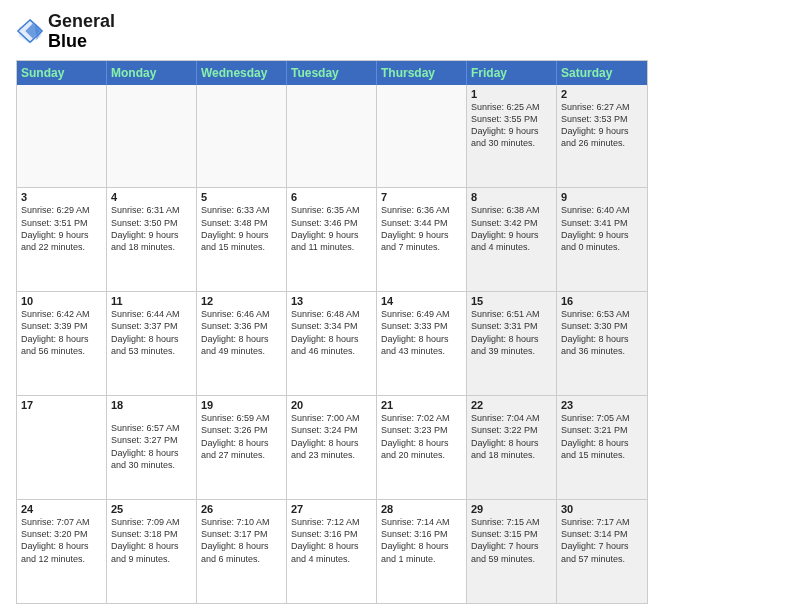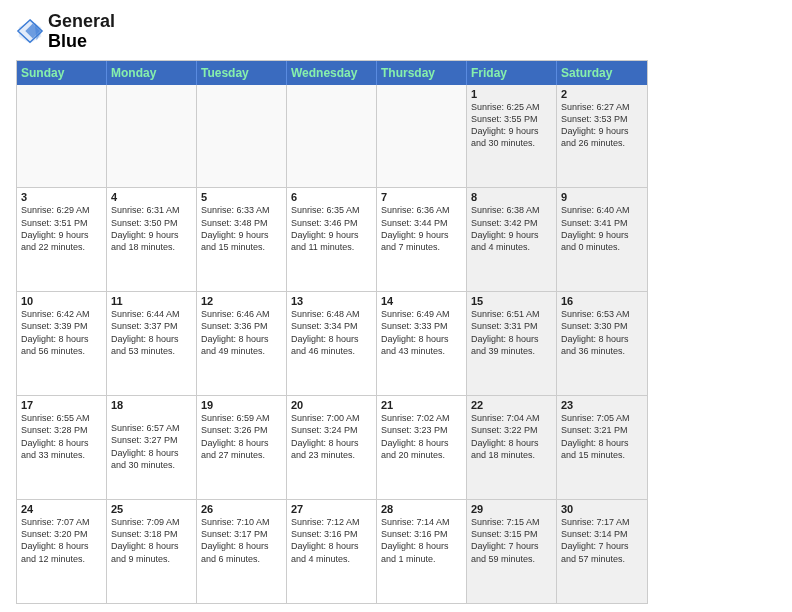--- a/index.html
+++ b/index.html
@@ -125,22 +125,22 @@
     <div class="title-block">
       <div class="month-title"></div>
       <div class="location"></div>
     </div>
   </div>
 
   <div class="calendar">
     <div class="cal-header">
     <div class="cal-header-cell">Sunday</div>
         <div class="cal-header-cell">Monday</div>
+        <div class="cal-header-cell">Wednesday</div>
         <div class="cal-header-cell">Tuesday</div>
-        <div class="cal-header-cell">Wednesday</div>
         <div class="cal-header-cell">Thursday</div>
         <div class="cal-header-cell">Friday</div>
         <div class="cal-header-cell">Saturday</div>
       </div>
     <div class="cal-body">
     <div class="cal-row">
           <div class="cal-cell empty"></div>
           <div class="cal-cell empty"></div>
           <div class="cal-cell empty"></div>
           <div class="cal-cell empty"></div>
@@ -242,23 +242,20 @@
           <div class="cal-cell shaded">
             <div class="day-num">16</div>
             <div class="cell-text" style="white-space: pre-line;">Sunrise: 6:53 AM
 Sunset: 3:30 PM
 Daylight: 8 hours and 36 minutes.</div>
           </div>
         </div>
         <div class="cal-row">
           <div class="cal-cell">
             <div class="day-num">17</div>
-            <div class="cell-text" style="white-space: pre-line;">Sunrise: 6:55 AM
-Sunset: 3:28 PM
-Daylight: 8 hours and 33 minutes.</div>
           </div>
           <div class="cal-cell">
             <div class="day-num">18</div>
             <div class="cell-text" style="white-space: pre-line; margin-top: 11px;">Sunrise: 6:57 AM
 Sunset: 3:27 PM
 Daylight: 8 hours and 30 minutes.</div>
           </div>
           <div class="cal-cell">
             <div class="day-num">19</div>
             <div class="cell-text" style="white-space: pre-line;">Sunrise: 6:59 AM

